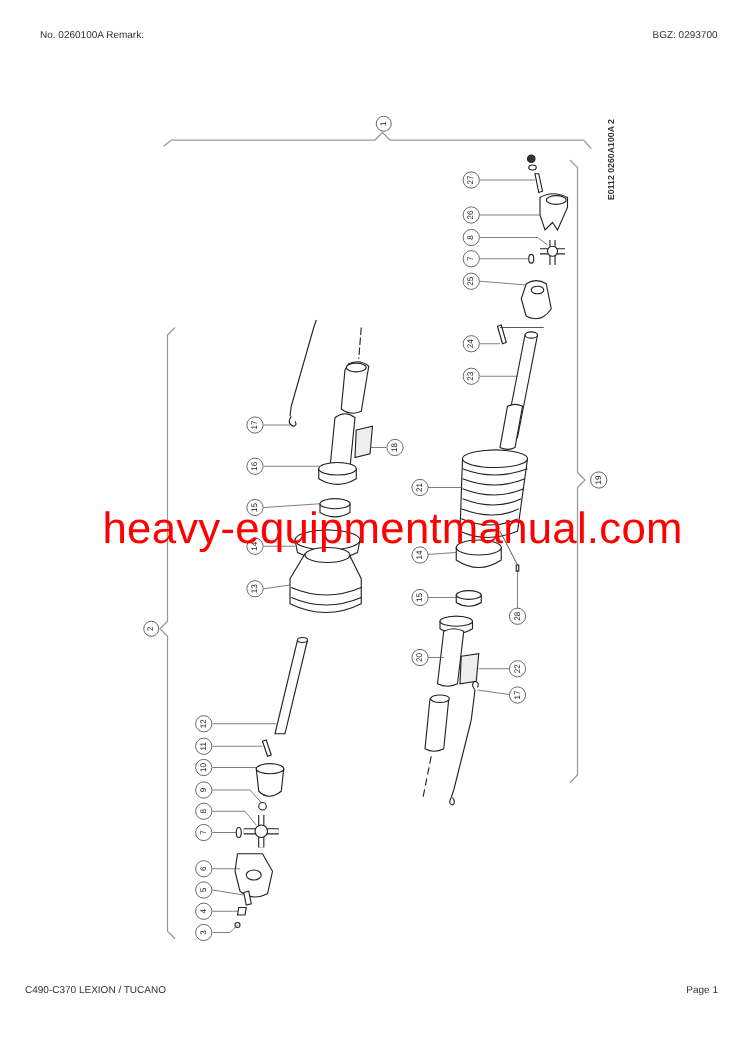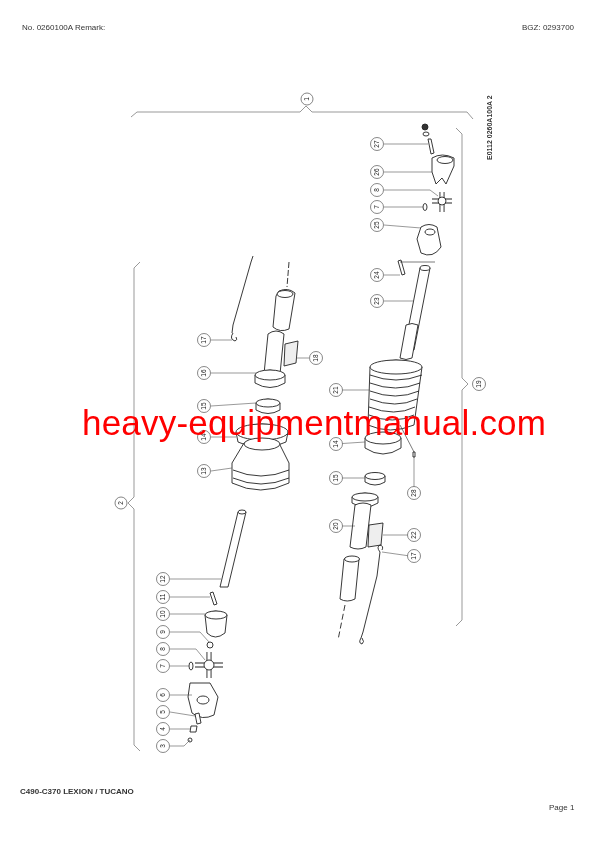--- a/index.html
+++ b/index.html
@@ -1,21 +1,21 @@
 <!DOCTYPE html>
 <html><head>
 <meta charset="utf-8">
 <style>
   html, body { margin:0; padding:0; background:#fff; }
   body { width:600px; height:849px; position:relative; overflow:hidden; font-family:"Liberation Sans", sans-serif; color:#222; }
   .hdr { position:absolute; font-size:8px; color:#333; }
-  #hdr-left { left:22px; top:23px; }
+  #hdr-left { left:32px; top:23px; }
   #hdr-right { left:522px; top:23px; }
-  #ftr-left { left:20px; top:787px;font-weight:bold; }
-  #ftr-right { left:549px; top:787px;margin-top:16px; }
+  #ftr-left { left:20px; top:787px; }
+  #ftr-right { left:549px; top:787px; }
   #diagram { position:absolute; left:0; top:0; width:600px; height:849px; }
   .callout text { font-size:6.5px; font-family:"Liberation Sans", sans-serif; fill:#222; }
   #drawing-code { position:absolute; left:486px; top:70px; font-size:7px; font-weight:bold; color:#333;
     transform-origin:left top; transform:rotate(-90deg) translate(-90px, 0); white-space:nowrap; }
   #watermark { position:absolute; left:82px; top:403px; font-size:35px; color:#ff0000; white-space:nowrap; letter-spacing:0.2px; }
 </style>
 </head>
 <body>
 
 <div class="hdr" id="hdr-left">No. 0260100A   Remark:</div>

